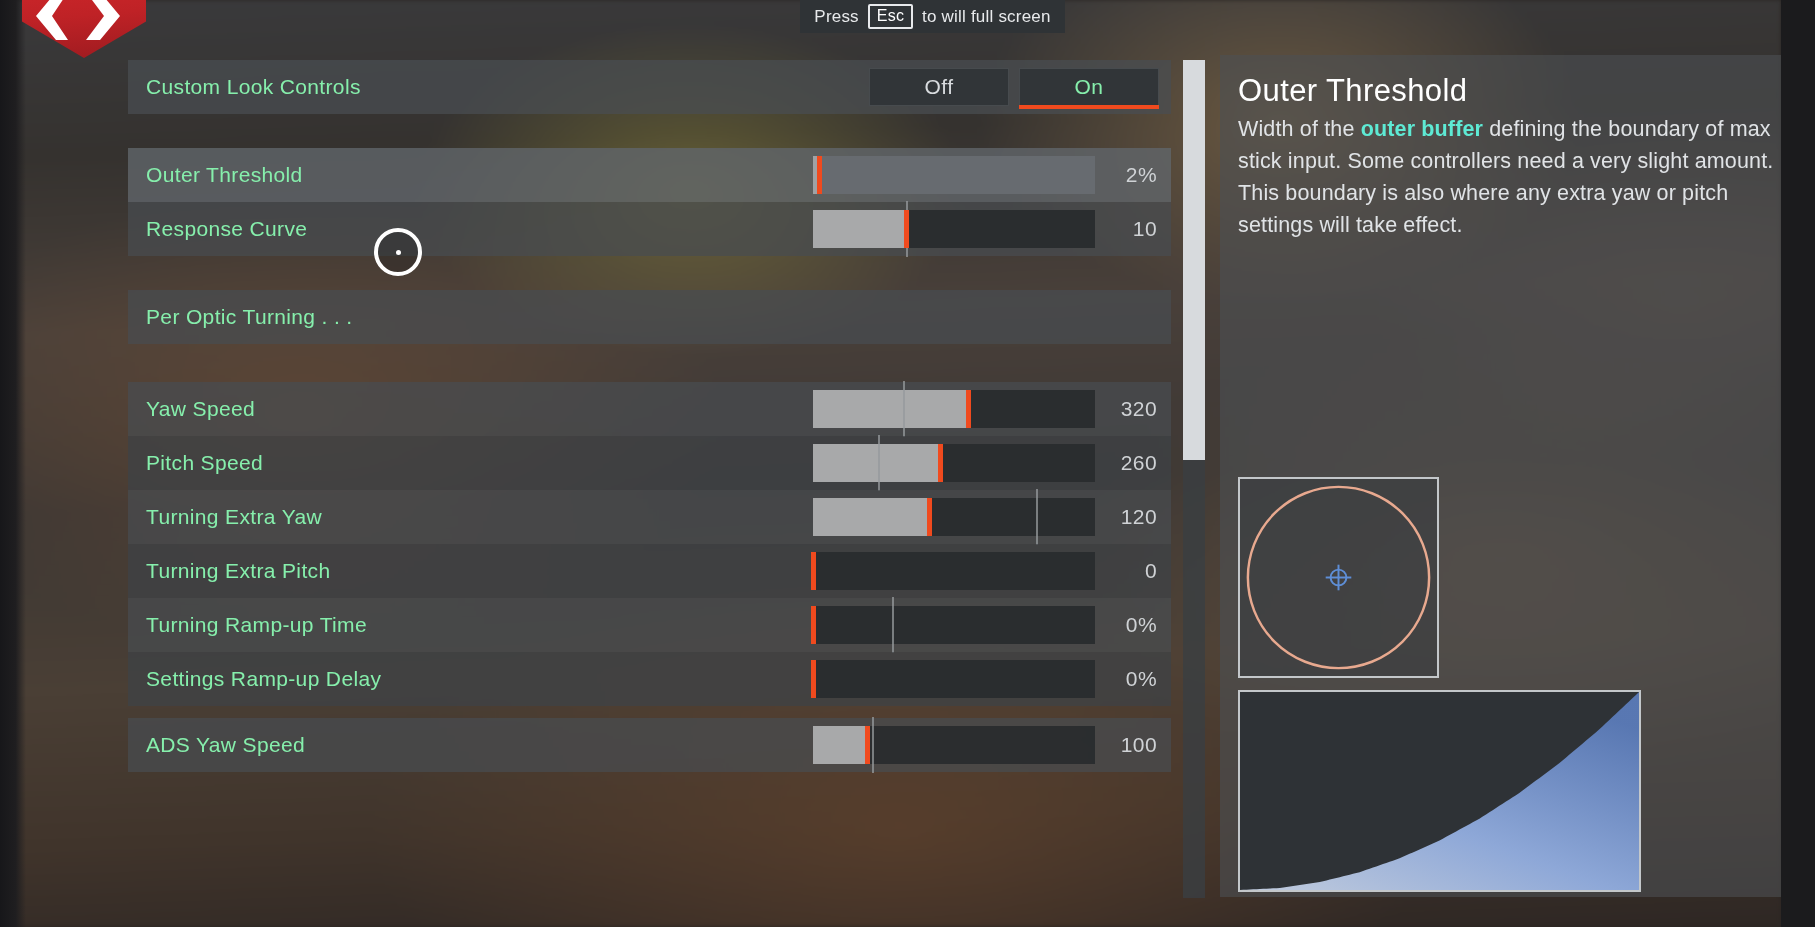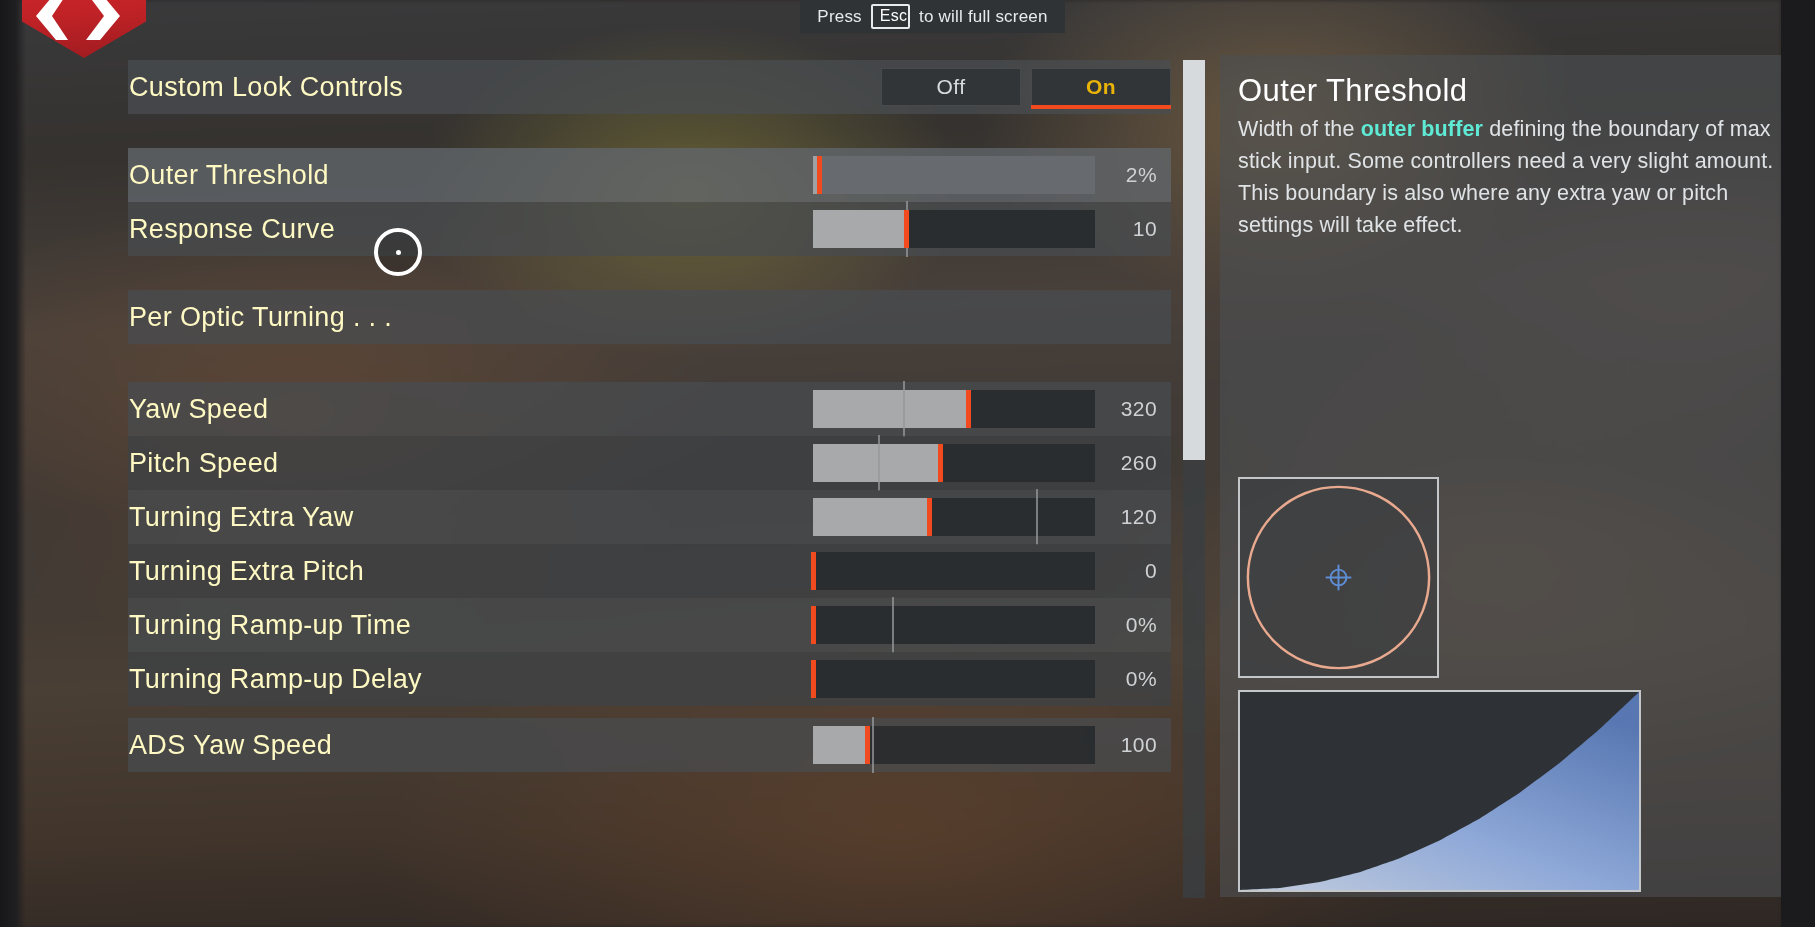--- a/index.html
+++ b/index.html
@@ -58,21 +58,21 @@
     justify-content: center;
     gap: 9px;
     color: #e8eaec;
     font-size: 17px;
     letter-spacing: .2px;
     z-index: 40;
   }
   .esc-key {
     border: 2px solid #e8eaec;
     border-radius: 2px;
-    padding: 1px 1px 2px 7px;
+    padding: 1px 7px 2px 7px;
     font-size: 16px;
     line-height: 1.1;
     color: #ffffff;
   }
 
   
   .logo-flag {
     position: absolute;
     left: 22px;
     top: -38px;
@@ -107,24 +107,24 @@
     background: rgba(72,76,80,.72);
     display: flex;
     align-items: center;
     box-sizing: border-box;
   }
   .row.alt { background: rgba(62,66,70,.74); }
   .row.hovered { background: rgba(96,101,106,.80); }
   .row.header-row { background: rgba(74,78,82,.72); }
 
   .row-label {
-    color: #fef9c3;
-    font-size: 27px;
+    color: #86efac;
+    font-size: 21px;
     letter-spacing: .35px;
-    padding-left: 1px;
+    padding-left: 18px;
     white-space: nowrap;
     flex: 0 0 auto;
   }
 
   .row-spacer { flex: 1 1 auto; }
 
   
   .slider {
     position: relative;
     width: 282px;
@@ -163,36 +163,37 @@
     letter-spacing: .4px;
     box-sizing: border-box;
   }
 
   
   .toggle-group {
     display: flex;
     align-items: flex-end;
     gap: 10px;
     flex: 0 0 auto;
+    padding-right: 12px;
   }
   .toggle-btn {
     position: relative;
     width: 140px;
     height: 38px;
     background: #313538;
     border: 1px solid #474b4e;
     color: #d9dcdf;
     font-size: 21px;
     display: flex;
     align-items: center;
     justify-content: center;
     box-sizing: border-box;
     letter-spacing: .4px;
   }
-  .toggle-btn.selected { color: #eab308; font-weight: bold; }
+  .toggle-btn.selected { color: #86efac; }
   .toggle-btn.selected::after {
     content: "";
     position: absolute;
     left: -1px; right: -1px;
     bottom: -4px;
     height: 4px;
     background: #f04a1e;
   }
 
   .gap-sm { height: 12px; }
@@ -399,21 +400,21 @@
           <span class="row-label">Turning Ramp-up Time</span>
           <span class="row-spacer"></span>
           <div class="slider">
             <div class="slider-fill" style="width: 0%;"></div>
             <div class="slider-tick" style="left: 28%;"></div>
             <div class="slider-handle" style="left: calc(0% - 2px);"></div>
           </div>
           <span class="row-value">0%</span>
         </div>
         <div class="row alt">
-          <span class="row-label">Turning Ramp-up Delay</span>
+          <span class="row-label">Settings Ramp-up Delay</span>
           <span class="row-spacer"></span>
           <div class="slider">
             <div class="slider-fill" style="width: 0%;"></div>
             <div class="slider-handle" style="left: calc(0% - 2px);"></div>
           </div>
           <span class="row-value">0%</span>
         </div>
       </div>
 
     <div class="gap-sm"></div>

